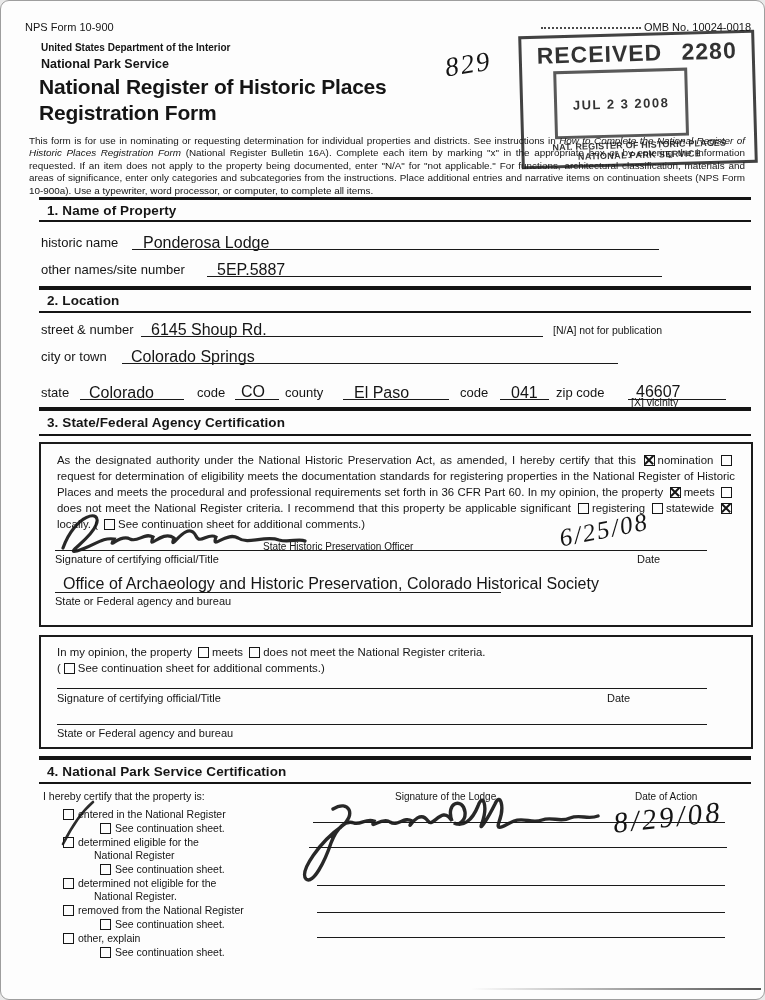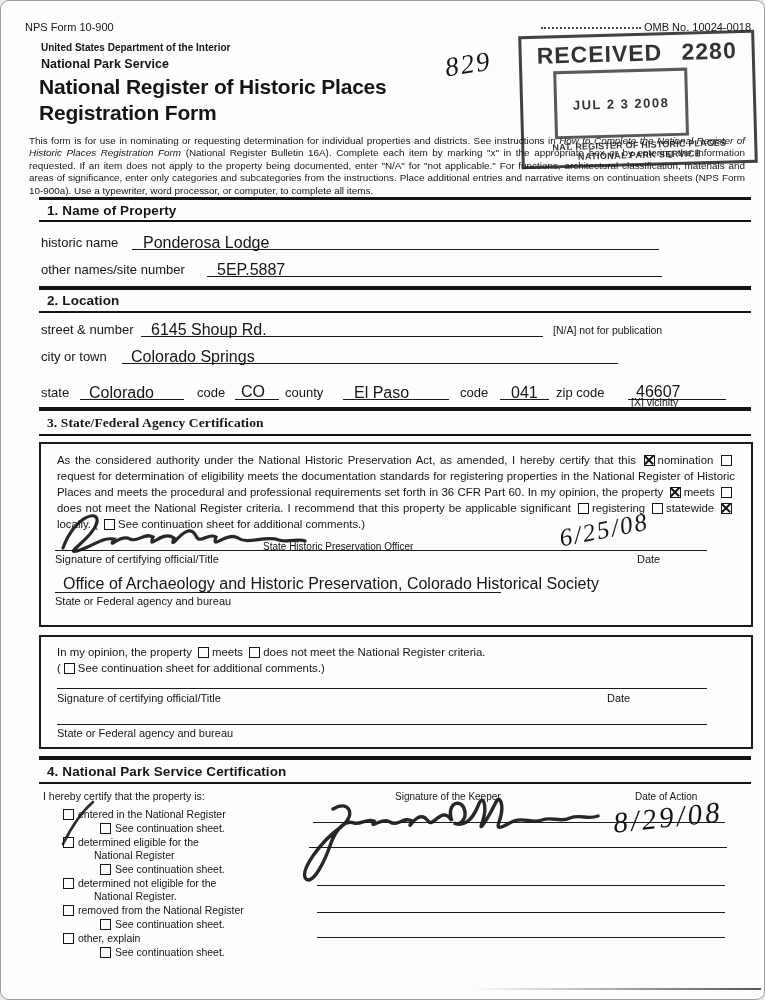--- a/index.html
+++ b/index.html
@@ -112,26 +112,26 @@
   <div class="abs val" style="left:353px;top:383px;">El Paso</div>
   <div class="hline" style="left:342px;top:398px;width:106px;"></div>
   <div class="abs lbl" style="left:459px;top:384px;">code</div>
   <div class="abs val" style="left:510px;top:383px;">041</div>
   <div class="hline" style="left:499px;top:398px;width:49px;"></div>
   <div class="abs lbl" style="left:555px;top:384px;">zip code</div>
   <div class="abs val" style="left:635px;top:382px;">46607</div>
   <div class="hline" style="left:627px;top:398px;width:98px;"></div>
 
   <div class="rule" style="left:38px;top:406px;width:712px;height:3.5px;"></div>
-  <div class="abs sec-head" style="left:46px;top:414px;font-family:Liberation Serif, serif;">3. State/Federal Agency Certification</div>
+  <div class="abs sec-head" style="left:46px;top:414px;">3. State/Federal Agency Certification</div>
   <div class="rule" style="left:38px;top:433px;width:712px;height:2px;"></div>
 
   <div class="boxed" style="left:38px;top:441px;width:710px;height:181px;">
     <div class="abs boxtext" style="left:16px;top:8px;width:678px;">
-      <span>As the considered authority under the National Historic Preservation Act, as amended, I hereby certify that this</span>
+      <span>As the designated authority under the National Historic Preservation Act, as amended, I hereby certify that this</span>
       <span class="cb checked"></span><span>nomination</span>
       <span class="cb"></span><span>request for determination of eligibility meets the documentation standards for registering properties in the National Register of Historic Places and meets the procedural and professional requirements set forth in 36 CFR Part 60. In my opinion, the property</span>
       <span class="cb checked"></span><span>meets</span>
       <span class="cb"></span><span>does not meet the National Register criteria. I recommend that this property be applicable significant</span>
       <span class="cb"></span><span>registering</span>
       <span class="cb"></span><span>statewide</span>
       <span class="cb checked"></span><span>locally.  (</span>
       <span class="cb"></span><span>See continuation sheet for additional comments.)</span>
     </div>
 
@@ -209,21 +209,21 @@
     <div class="s4-item s4-sub">
       <span class="cb"></span>
       <span>See continuation sheet.</span>
     </div>
   </div>
 
   <svg class="sig-svg" style="left:54px;top:797px;" width="46" height="50" viewBox="0 0 46 50">
     <path d="M8 46 C 14 34, 24 16, 38 4" fill="none" stroke="#161616" stroke-width="2.6" stroke-linecap="round" opacity=".9"></path>
   </svg>
 
-  <div class="abs" style="left:394px;top:790px;font-size:10px;">Signature of the Keeper</div>
+  <div class="abs" style="left:394px;top:790px;font-size:10px;">Signature of the Lodge</div>
   <div class="abs" style="left:634px;top:790px;font-size:10px;">Date of Action</div>
 
   <svg class="sig-svg" style="left:290px;top:790px;" width="330" height="100" viewBox="0 0 330 100">
     <path d="M42 18 C 58 8, 66 24, 50 36 C 30 50, 8 80, 15 88 C 22 94, 34 70, 40 52 C 46 36, 55 29, 63 32 C 70 34, 75 27, 83 30 C 78 40, 91 25, 99 31 C 107 36, 113 25, 121 30 C 114 45, 127 15, 137 30 C 142 38, 151 13, 161 30 C 154 11, 172 6, 174 21 C 175 30, 167 35, 163 32 C 172 36, 181 30, 187 15 C 192 1, 197 15, 191 32 C 187 43, 197 27, 204 13 C 209 1, 214 15, 208 31 C 204 42, 215 33, 223 30 C 233 26, 241 33, 251 29 C 261 25, 269 32, 279 27 C 289 23, 297 29, 307 25" fill="none" stroke="#161616" stroke-width="3.4" stroke-linecap="round" opacity=".92"></path>
   </svg>
   <div class="abs hw" style="left:612px;top:800px;font-size:29px;transform:rotate(-6deg);letter-spacing:3px;">8/29/08</div>
 
   <div class="hline" style="left:312px;top:821px;width:412px;"></div>
   <div class="hline" style="left:308px;top:846px;width:418px;"></div>
   <div class="hline" style="left:316px;top:884px;width:408px;"></div>

